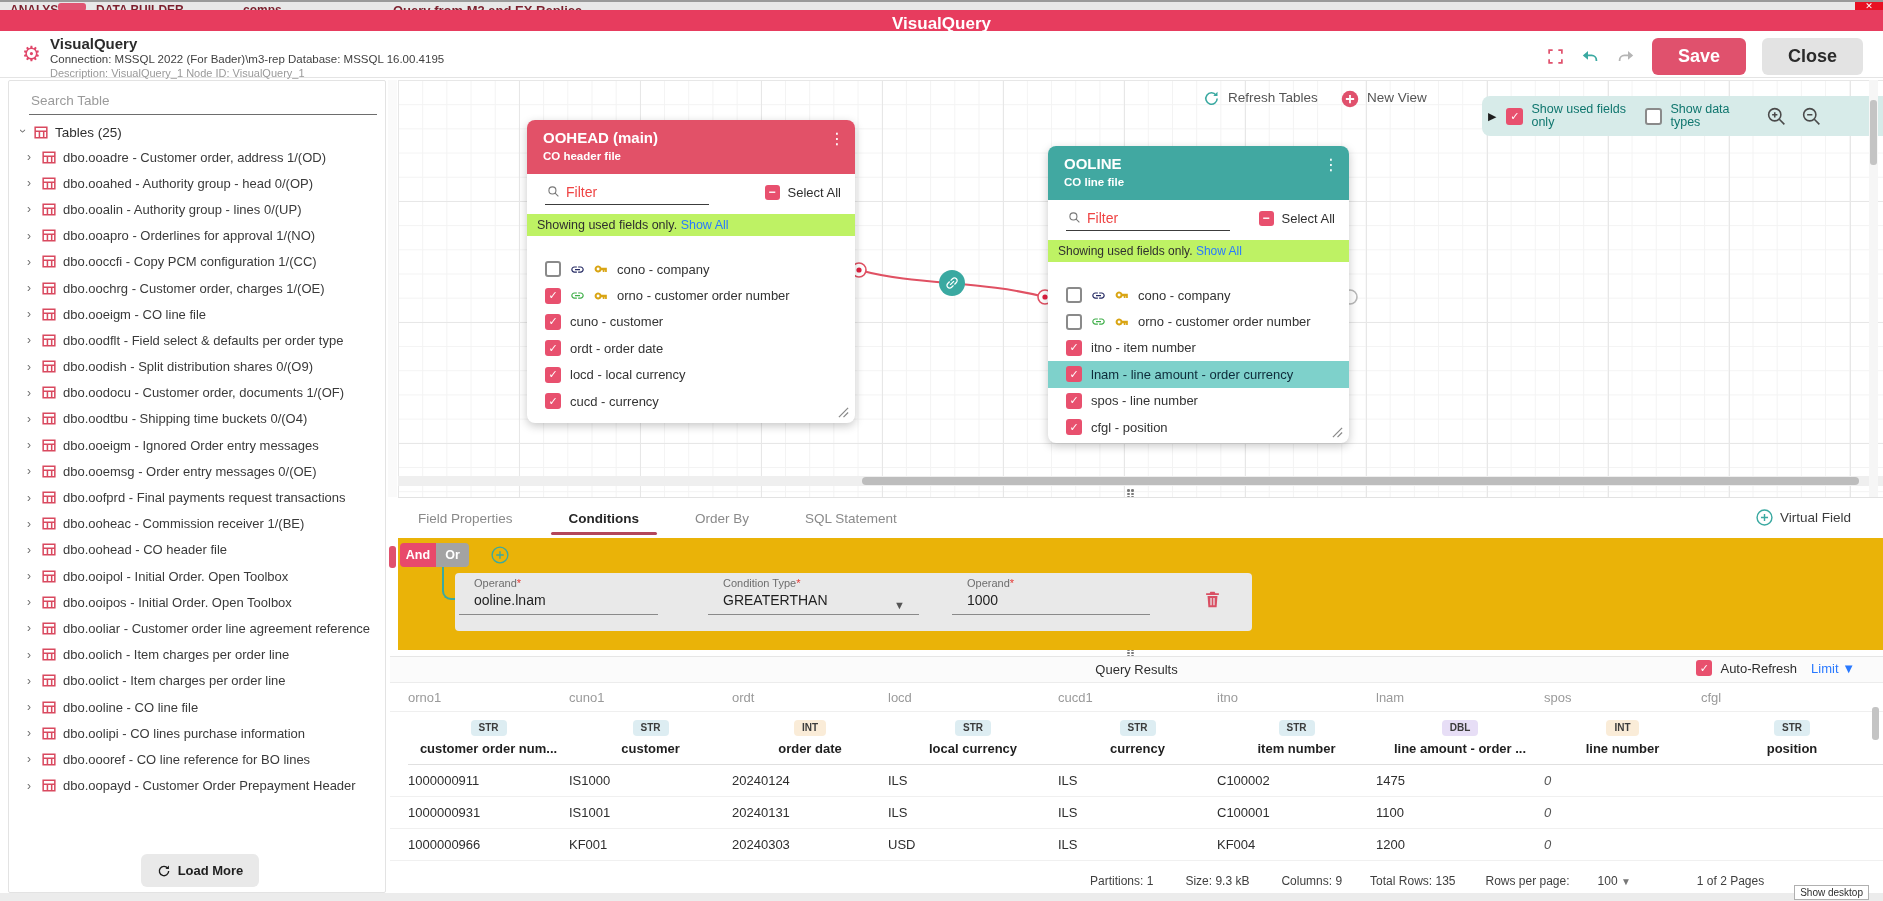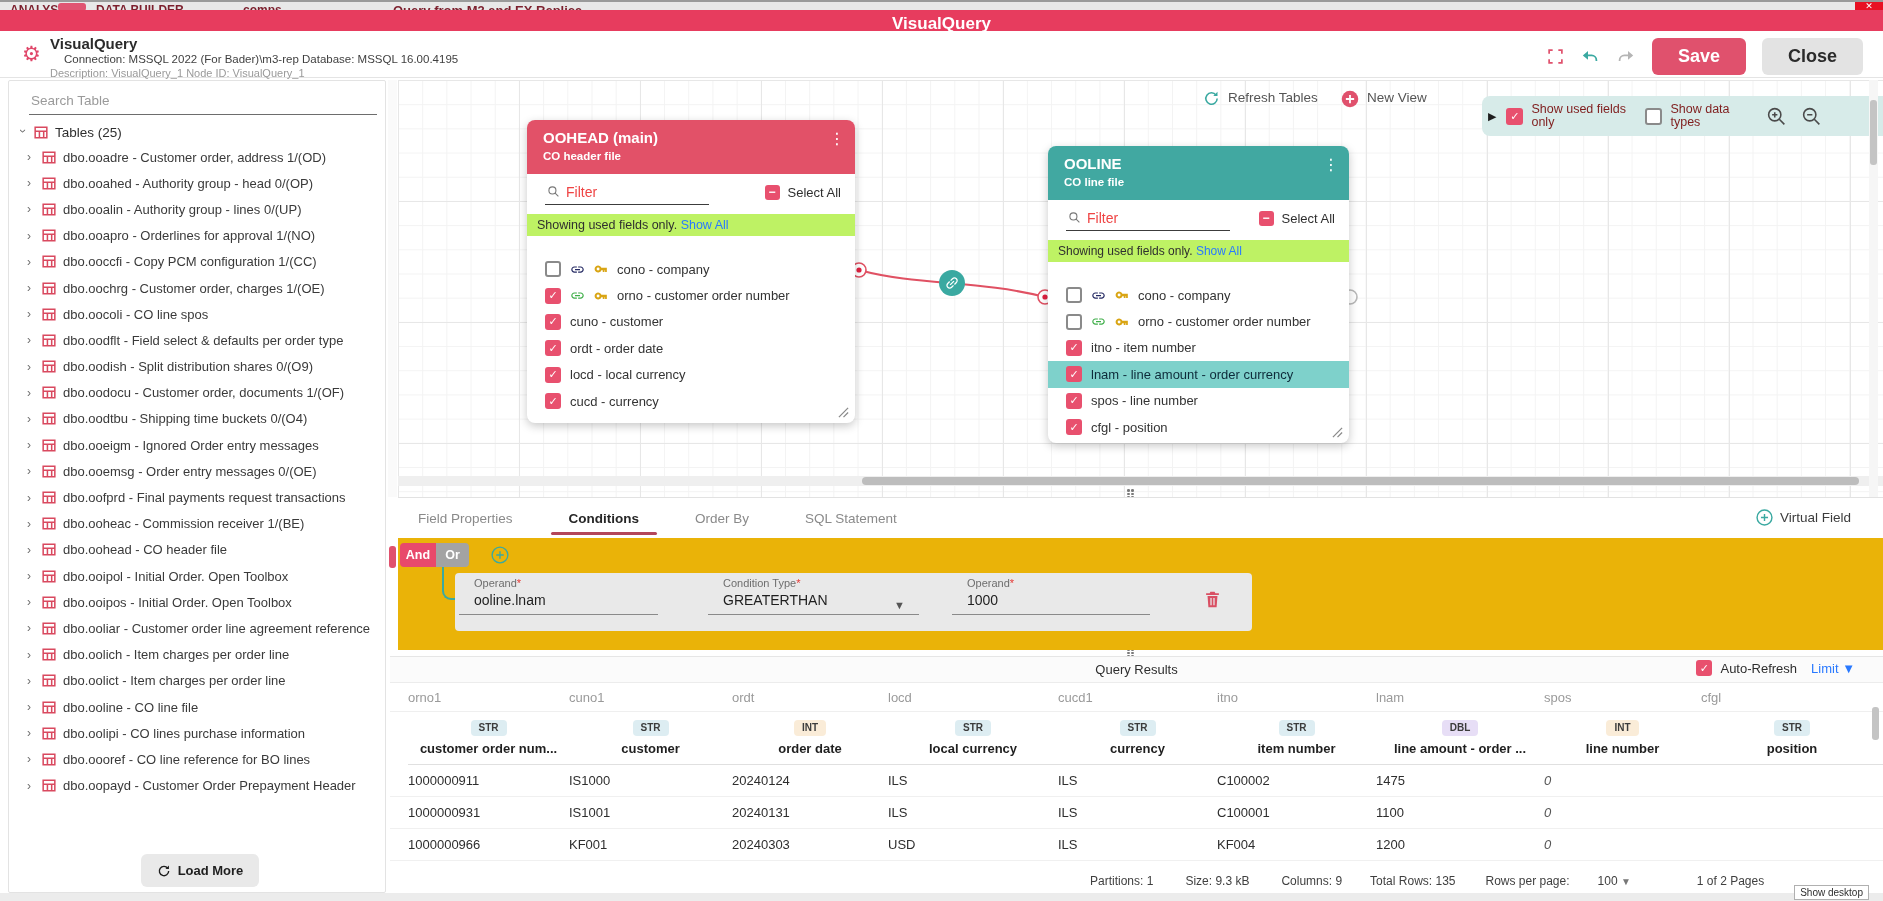--- a/index.html
+++ b/index.html
@@ -20,21 +20,21 @@
     clip-path:polygon(0 0,100% 0,calc(100% - 26px) 100%,26px 100%); }
   .banner-title { position:absolute; left:0; top:14px; width:1883px; text-align:center; color:#fff;
     font-size:17px; font-weight:bold; z-index:3; }
   .banner-sub { position:absolute; left:0; top:58px; width:1883px; text-align:center; color:#d94f6e;
     font-size:14px; font-weight:600; letter-spacing:9px; }
 
   
   .hdr { position:absolute; left:0; top:31px; width:1883px; height:47px; background:#fff; border-bottom:1px solid #e4e4e4; }
   .gear { position:absolute; left:22px; top:11px; color:#e0476a; font-size:21px; }
   .hdr-title { position:absolute; left:50px; top:4px; font-size:15px; font-weight:bold; color:#2b2b2b; }
-  .hdr-conn  { position:absolute; left:64px; top:22px; font-size:11.5px; color:#3f3f3f; }
+  .hdr-conn  { position:absolute; left:50px; top:22px; font-size:11.5px; color:#3f3f3f; }
   .hdr-desc  { position:absolute; left:50px; top:36px; font-size:11px; color:#9a9a9a; }
   .hdr-actions { position:absolute; right:20px; top:7px; display:flex; align-items:center; gap:16px; }
   .btn { border:none; border-radius:6px; font-size:18px; font-weight:bold; padding:8px 26px; cursor:pointer; }
   .btn.save { background:#e0516d; color:#fff; }
   .btn.close { background:#e3e3e3; color:#2b2b2b; }
 
   
   .sidebar { position:absolute; left:8px; top:80px; width:378px; height:813px; background:#fff;
     border:1px solid #e3e3e3; border-radius:2px; overflow:hidden; }
   .search-input { display:block; width:348px; margin:8px 14px 0 20px; border:none; border-bottom:1px solid #6d6d6d;
@@ -61,21 +61,21 @@
       linear-gradient(90deg,#f3f3f3 1px, transparent 1px);
     background-size:121px 121px,121px 121px,24.2px 24.2px,24.2px 24.2px; }
   .cv-toolbar { position:absolute; left:0; top:0; width:1485px; height:42px; }
   .tb-item { position:absolute; display:flex; align-items:flex-start; gap:8px; font-size:13.5px; color:#555; cursor:pointer;}
   .tb-refresh { left:805px; top:10px; }
   .tb-newview { left:943px; top:10px; }
   .cv-panel { position:absolute; left:1084px; top:16px; width:401px; height:40px; background:#d7ebe9;
     border-radius:8px 0 0 8px; display:flex; align-items:center; gap:10px; padding-left:6px; }
   .cv-panel .tri { color:#1e1e1e; font-size:11px; cursor:pointer; }
   .cv-check { display:flex; align-items:center; gap:8px; cursor:pointer; }
-  .cv-check .lbl { font-size:12.5px; color:#7f1d1d; line-height:1.05; width:104px; }
+  .cv-check .lbl { font-size:12.5px; color:#0f766e; line-height:1.05; width:104px; }
   .cb { width:17px; height:17px; border-radius:3px; flex:0 0 17px; display:flex; align-items:center; justify-content:center; }
   .cb.on { background:#e8506e; color:#fff; font-size:11px; font-weight:bold; }
   .cb.off { background:#fff; border:2px solid #8a8a8a; }
   .zoom-ics { display:flex; gap:14px; margin-left:8px; }
   .zoom-ics svg { cursor:pointer; }
 
   
   .card { position:absolute; background:#fff; border-radius:8px; box-shadow:0 3px 10px rgba(0,0,0,.22); }
   .card.oohead { left:129px; top:40px; width:328px; height:303px; }
   .card.ooline { left:650px; top:66px; width:301px; height:297px; }
@@ -267,21 +267,21 @@
           <svg width="14" height="13" viewBox="0 0 24 22">
             <path fill="none" stroke="#d9495f" stroke-width="2.6" d="M2 2h20v18H2zM2 9h20M9.3 9v11M16.6 9v11"></path>
           </svg>
           <span>dbo.oochrg - Customer order, charges 1/(OE)</span>
         </div>
         <div class="tree-item">
           <span class="chev">›</span>
           <svg width="14" height="13" viewBox="0 0 24 22">
             <path fill="none" stroke="#d9495f" stroke-width="2.6" d="M2 2h20v18H2zM2 9h20M9.3 9v11M16.6 9v11"></path>
           </svg>
-          <span>dbo.oocoli - CO line spos</span>
+          <span>dbo.ooeigm - CO line file</span>
         </div>
         <div class="tree-item">
           <span class="chev">›</span>
           <svg width="14" height="13" viewBox="0 0 24 22">
             <path fill="none" stroke="#d9495f" stroke-width="2.6" d="M2 2h20v18H2zM2 9h20M9.3 9v11M16.6 9v11"></path>
           </svg>
           <span>dbo.oodflt - Field select &amp; defaults per order type</span>
         </div>
         <div class="tree-item">
           <span class="chev">›</span>

